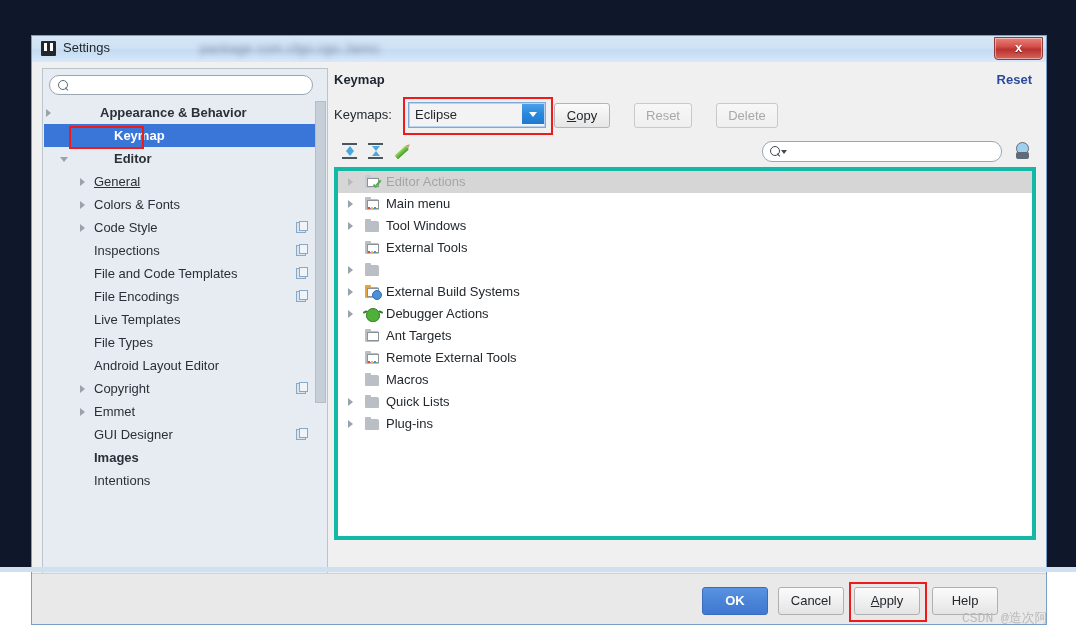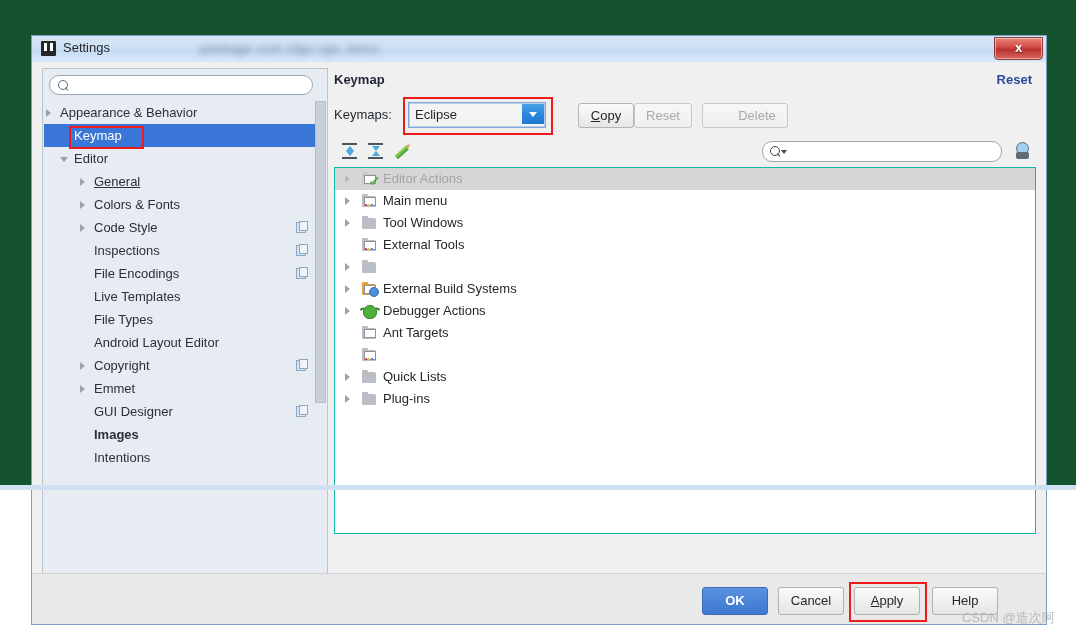--- a/index.html
+++ b/index.html
@@ -2,21 +2,21 @@
 <html><head>
 <meta charset="utf-8">
 <style>
   html, body {
     margin: 0; padding: 0;
     width: 1076px; height: 634px;
     background: #ffffff;
     font-family: "Liberation Sans", sans-serif;
     overflow: hidden;
   }
-  #root { position: relative; width: 1076px; height: 490px; background: #14532d; }
+  #root { position: relative; width: 1076px; height: 572px; background: #0f172a; }
 
   
   .window {
     position: absolute; left: 31px; top: 35px;
     width: 1014px; height: 588px;
     border: 1px solid #7a9ec4;
     background: #f0f0f0;
     box-shadow: 0 0 0 1px rgba(255,255,255,.6) inset;
   }
   .titlebar {
@@ -107,21 +107,21 @@
     overflow: hidden;
   }
   .lrow {
     position: relative; height: 23px; line-height: 23px;
     font-size: 13px; color: #2a3037; white-space: nowrap;
     cursor: pointer;
   }
   .lrow .lbl { position: absolute; top: 0; }
   .lrow.sel { background: #3a76d8; }
   .lrow.sel .lbl { color: #ffffff; font-weight: bold; }
-  .lrow.bold .lbl { font-weight: normal; }
+  .lrow.bold .lbl { font-weight: bold; margin-left: 40px; }
   .arrow {
     position: absolute; top: 8px;
     width: 0; height: 0;
     border-left: 5px solid #9aa3ac;
     border-top: 4px solid transparent;
     border-bottom: 4px solid transparent;
   }
   .arrow.open {
     border-left: 4px solid transparent;
     border-right: 4px solid transparent;
@@ -240,21 +240,21 @@
     border: 0; outline: 0; background: transparent; font-size: 12px;
     font-family: "Liberation Sans", sans-serif; color: #23282d; }
   .shortcut-ico { position: absolute; right: 2px; top: 3px; width: 22px; height: 20px; cursor: pointer; }
   .shortcut-ico .lens { position: absolute; left: 4px; top: 1px; width: 11px; height: 11px;
     border: 1.6px solid #5f6b76; border-radius: 50%; background: #9fd0ef; }
   .shortcut-ico .hand { position: absolute; left: 4px; top: 11px; width: 13px; height: 7px;
     background: #5f6b76; border-radius: 2px; }
 
   .tree-panel {
     position: absolute; left: 0; top: 99px; right: 0; height: 365px;
-    background: #ffffff; border: 1px solid #14b8a6;
+    background: #ffffff; border: 4px solid #14b8a6;
     overflow: hidden;
   }
   .trow { position: relative; height: 22px; line-height: 22px; font-size: 13px;
     color: #23282d; white-space: nowrap; cursor: pointer; }
   .trow.sel { background: #d6d6d6; color: #a5a5a5; }
   .tarrow { position: absolute; left: 10px; top: 7px; width: 0; height: 0;
     border-left: 5px solid #9aa3ac; border-top: 4px solid transparent; border-bottom: 4px solid transparent; }
   .trow.sel .tarrow { border-left-color: #b9b9b9; }
   .ticon { position: absolute; left: 27px; top: 4px; width: 15px; height: 14px; }
   .tlabel { position: absolute; left: 48px; top: 0; }
@@ -298,21 +298,21 @@
   .fbtn { position: absolute; top: 13px; height: 26px; width: 64px;
     border-radius: 3px; font-size: 13px; text-align: center; line-height: 26px; cursor: pointer;
     background: linear-gradient(to bottom, #fbfbfb 0%, #f0f0f0 50%, #e4e4e4 100%);
     border: 1px solid #b0b0b0; color: #23282d; }
   .fbtn.primary { background: linear-gradient(to bottom, #5b93e0 0%, #4a84d8 50%, #4079d0 100%);
     border: 1px solid #3a6cbd; color: #ffffff; font-weight: bold; }
   .fbtn u { text-decoration: underline; }
   .apply-annot { position: absolute; top: 8px; width: 74px; height: 36px; border: 2px solid #ef1b1b; }
 
   .watermark { position: absolute; left: 962px; top: 609px; font-size: 13px; color: #b9b9b9;
-    white-space: nowrap; font-family: Liberation Sans, sans-serif; }
+    white-space: nowrap; font-family: Liberation Mono, monospace; }
   .bottom-strip { position: absolute; left: 0; bottom: 0; width: 1076px; height: 5px; background: #cfe0f2; }
 </style>
 </head>
 <body>
 
 <div id="root">
 
   <div class="window">
 
     <div class="titlebar">
@@ -357,20 +357,24 @@
             <div class="lrow">
               <div class="arrow" style="left: 36px;"></div>
               <span class="lbl" style="left: 50px;">Code Style</span>
               <div class="copy-ico"></div>
             </div>
             <div class="lrow">
               <span class="lbl" style="left: 50px;">Inspections</span>
               <div class="copy-ico"></div>
             </div>
             <div class="lrow">
+              <span class="lbl" style="left: 50px;">File and Code Templates</span>
+              <div class="copy-ico"></div>
+            </div>
+            <div class="lrow">
               <span class="lbl" style="left: 50px;">File Encodings</span>
               <div class="copy-ico"></div>
             </div>
             <div class="lrow">
               <span class="lbl" style="left: 50px;">Live Templates</span>
             </div>
             <div class="lrow">
               <span class="lbl" style="left: 50px;">File Types</span>
             </div>
             <div class="lrow">
@@ -405,23 +409,23 @@
         <div class="kp-title">Keymap</div>
         <div class="kp-reset">Reset</div>
 
         <div class="kmrow">
           <div class="kmlabel">Keymaps:</div>
           <div class="combo">
             <div class="val">Eclipse</div>
             <div class="btn"></div>
           </div>
           <div class="combo-annot"></div>
-          <div class="btn3" id="btn-copy" style="left:244px;width:52px;"><u>C</u>opy</div>
+          <div class="btn3" id="btn-copy" style="left:220px;width:52px;"><u>C</u>opy</div>
           <div class="btn3 dis" id="btn-reset" style="left:300px;width:56px;">Reset</div>
-          <div class="btn3 dis" id="btn-delete" style="left:368px;width:60px;padding-left:24px;">Delete</div>
+          <div class="btn3 dis" id="btn-delete" style="left:382px;width:60px;">Delete</div>
         </div>
 
         <div class="toolrow">
           <div class="tbtn" style="left:4px;">
             <div class="ico-expand">
               <span class="bar t"></span>
                 <span class="ar-up"></span>
               <span class="ar-dn"></span>
                 <span class="bar b"></span>
             </div>
@@ -525,20 +529,27 @@
               <div class="trow">
                 <div class="ticon">
                   <div class="fi"></div>
                   <div class="win"></div>
                   <div class="dots">
                     <i></i>
                     <i></i>
                     <i></i>
                   </div>
                 </div>
+                <span class="tlabel">Remote External Tools</span>
+              </div>
+              <div class="trow">
+                <div class="ticon">
+                  <div class="fi"></div>
+                </div>
+                <span class="tlabel">Macros</span>
               </div>
               <div class="trow">
                 <div class="tarrow"></div>
                 <div class="ticon">
                   <div class="fi"></div>
                 </div>
                 <span class="tlabel">Quick Lists</span>
               </div>
               <div class="trow">
                 <div class="tarrow"></div>

